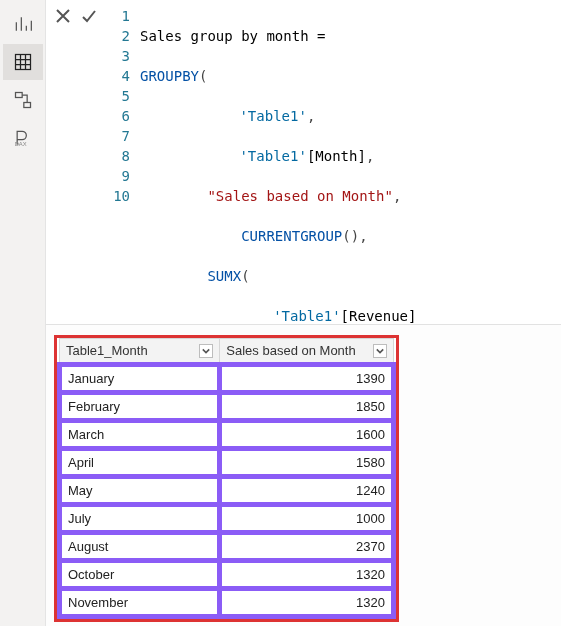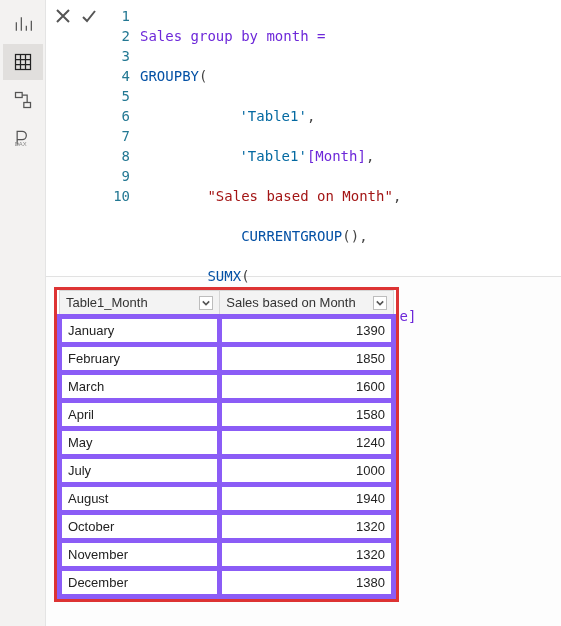--- a/index.html
+++ b/index.html
@@ -8,26 +8,26 @@
   .left-rail { width:46px; background:#f3f2f1; border-right:1px solid #e4e4e4; display:flex; flex-direction:column; align-items:center; padding-top:6px; gap:2px; }
   .rail-btn { width:40px; height:36px; display:flex; align-items:center; justify-content:center; color:#555; cursor:pointer; }
   .rail-btn.active { background:#e1dfdd; color:#222; }
   .rail-btn svg { width:20px; height:20px; stroke:currentColor; fill:none; stroke-width:1.5; }
   .main { flex:1; display:flex; flex-direction:column; overflow:hidden; }
   .formula-bar { display:flex; align-items:flex-start; border-bottom:1px solid #e2e2e2; min-height:210px; background:#fff; }
   .fb-actions { width:60px; display:flex; align-items:center; justify-content:center; gap:10px; padding-top:8px; color:#555; }
   .fb-actions svg { width:16px; height:16px; stroke:currentColor; fill:none; stroke-width:2; }
   .gutter { width:30px; text-align:right; color:#237893; font-family: Consolas, monospace; font-size:14px; padding:6px 6px 6px 0; line-height:20px; user-select:none; }
   .code { flex:1; font-family: Consolas, monospace; font-size:14px; padding:6px 4px; line-height:20px; white-space:pre; overflow:auto; }
-  .tok-plain { color:#6d28d9; }
+  .tok-plain { color:#000000; }
   .tok-func { color:#0451a5; }
   .tok-ident { color:#0369a1;margin-left:32px; }
   .tok-str { color:#a31515; }
   .tok-punct { color:#444; }
-  .table-wrap { padding:10px 8px 24px 8px; }
+  .table-wrap { padding:10px 8px 4px 8px; }
   .tbl-frame { border:3px solid #d33; width:345px; }
   table { border-collapse:collapse; width:100%; background:#fff; font-size:13px; }
   th { background:#f3f3f3; border:1px solid #d6d6d6; padding:4px 6px; text-align:left; font-weight:normal; color:#333; position:relative; }
   th .hd { display:flex; align-items:center; justify-content:space-between; gap:6px; }
   th .dd { width:14px; height:14px; border:1px solid #bdbdbd; display:flex; align-items:center; justify-content:center; background:#fff; }
   th .dd svg { width:8px; height:8px; stroke:#555; fill:none; stroke-width:2; }
   td { border:5px solid #8b5cf6; padding:4px 6px;margin-top:24px; }
   td.num { text-align:right; }
   .codeline { height:20px; }
 </style>
@@ -151,33 +151,29 @@
             <tr>
                 <td>May</td>
                 <td class="num">1240</td>
               </tr>
             <tr>
                 <td>July</td>
                 <td class="num">1000</td>
               </tr>
             <tr>
                 <td>August</td>
-                <td class="num">1940</td>
+                <td class="num">2370</td>
               </tr>
             <tr>
                 <td>October</td>
                 <td class="num">1320</td>
               </tr>
             <tr>
                 <td>November</td>
                 <td class="num">1320</td>
-              </tr>
-            <tr>
-                <td>December</td>
-                <td class="num">1380</td>
               </tr>
           </tbody>
         </table>
       </div>
     </div>
 
   </div>
 </div>
 
 </body></html>

